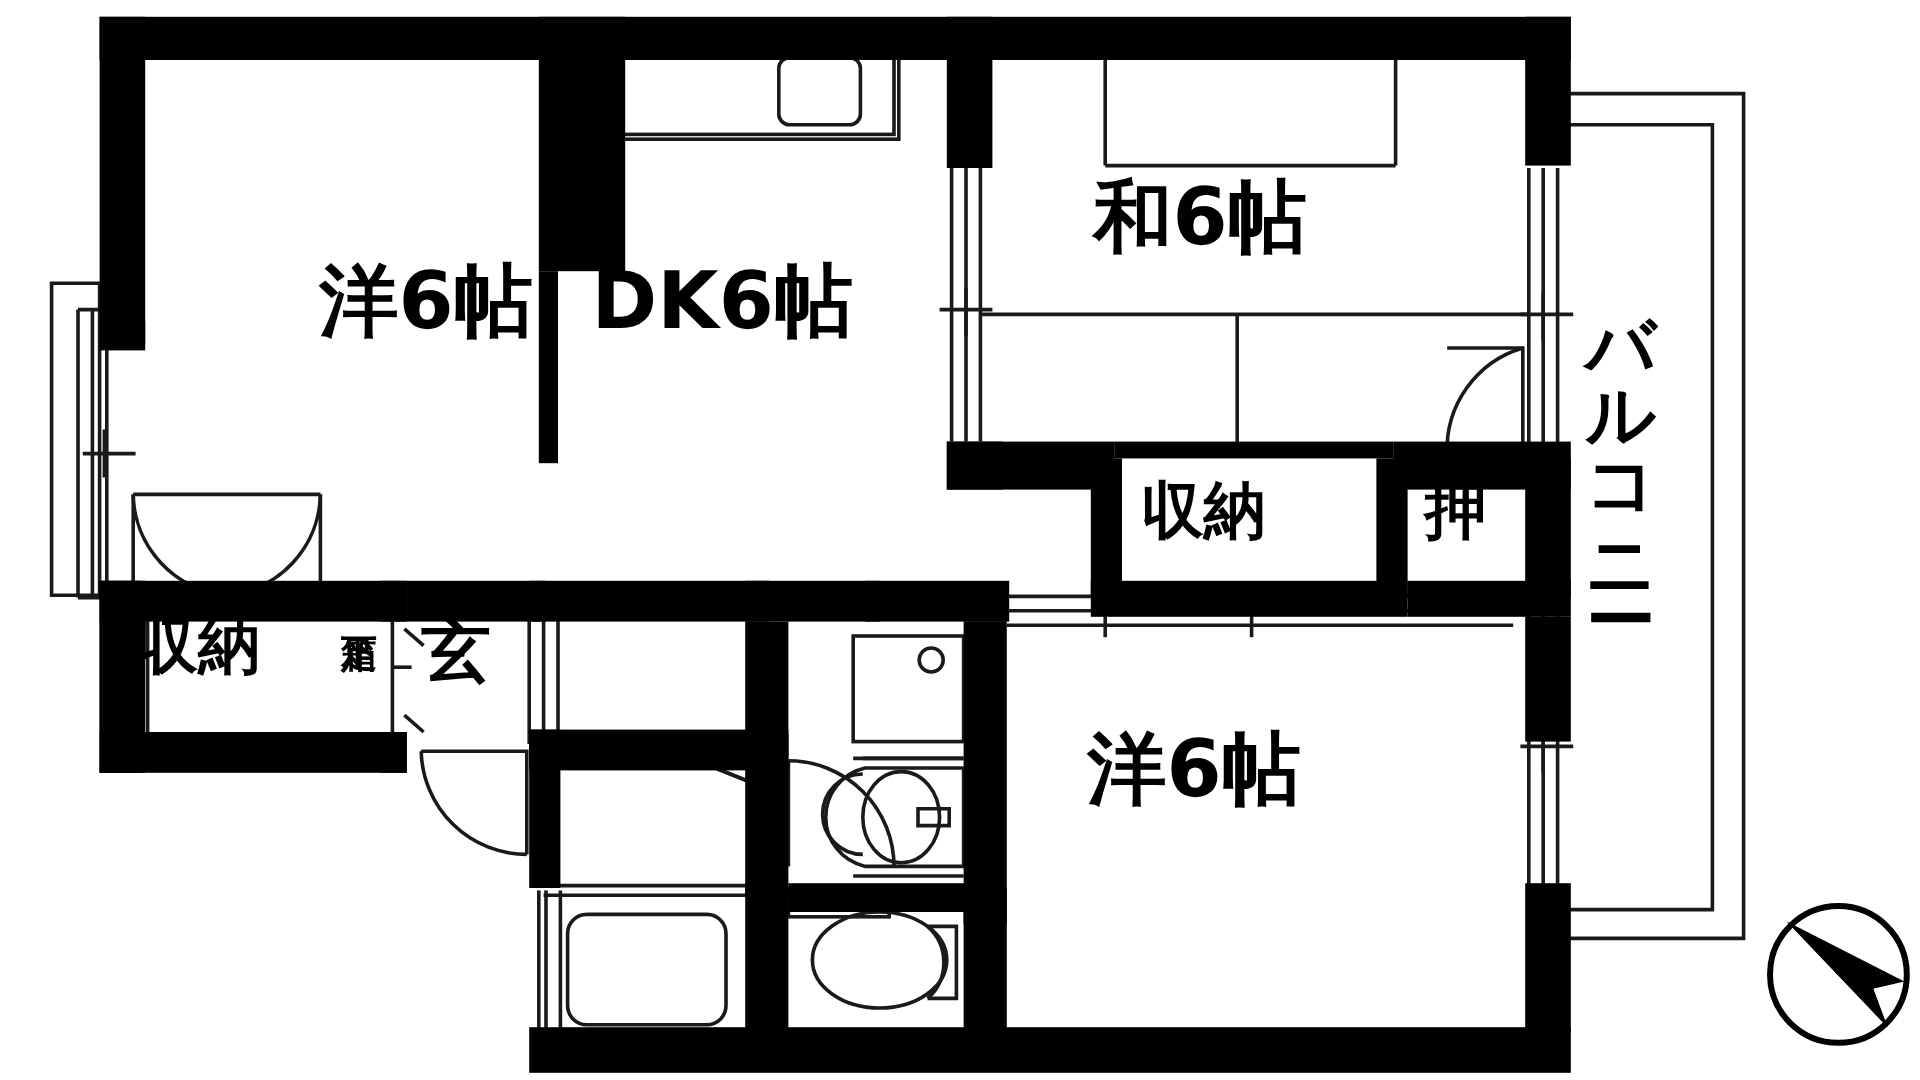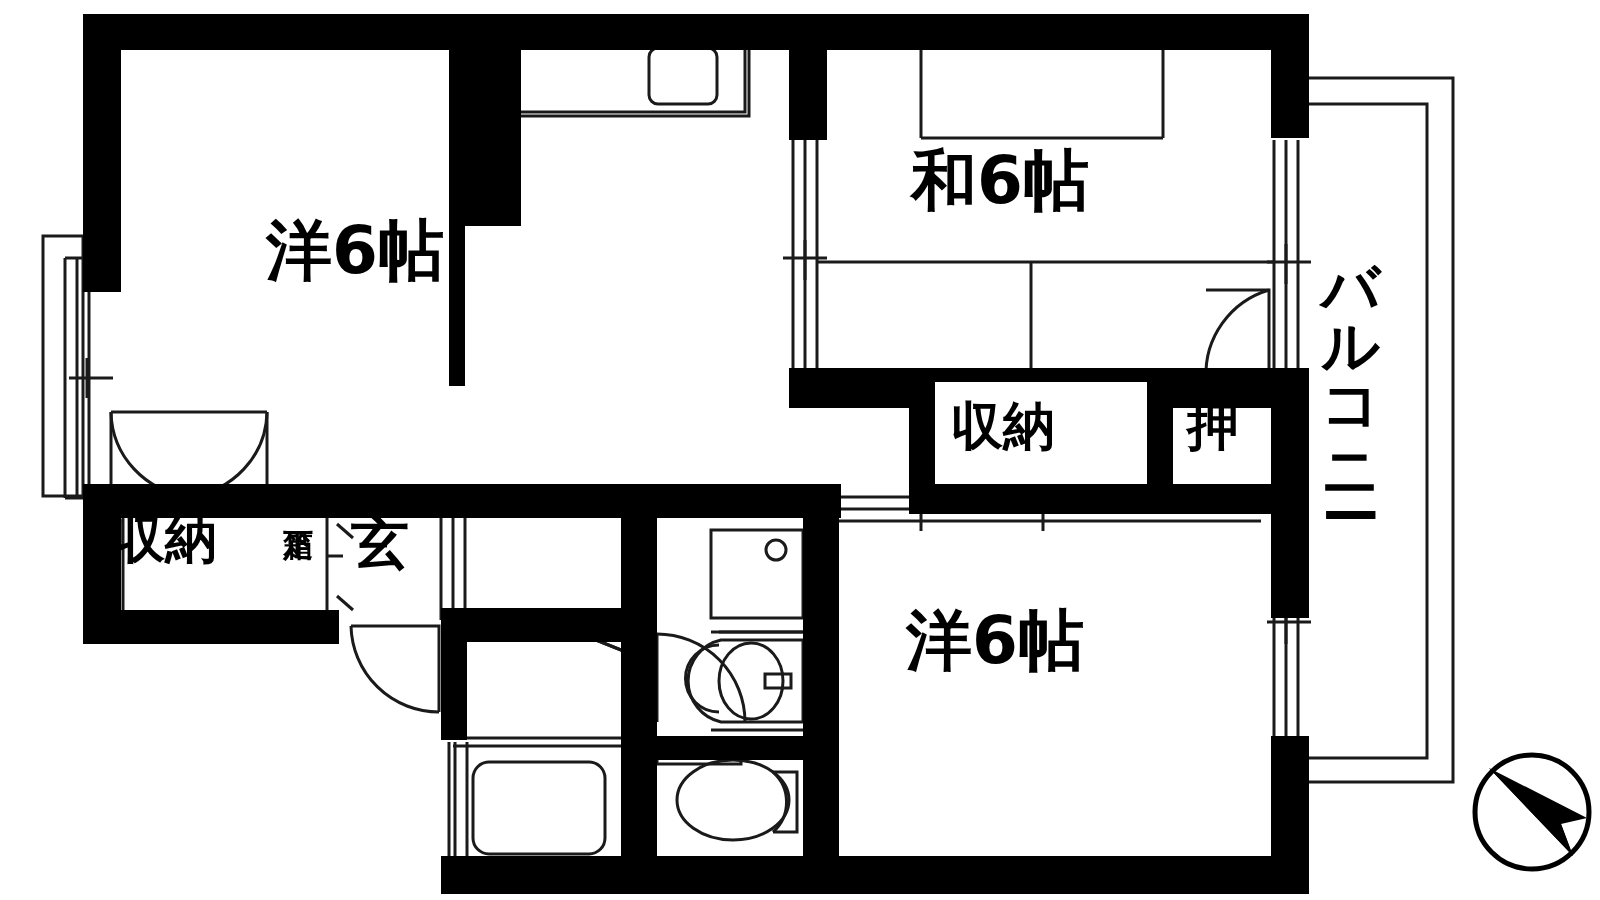--- a/index.html
+++ b/index.html
@@ -238,20 +238,21 @@
     <g>
       <circle cx="1511" cy="812" r="57" fill="#ffffff" stroke="#000000" stroke-width="5"></circle>
       <path d="M 1468,768 L 1566,818 L 1540,824 L 1552,856 Z" fill="#000000"></path>
       <path d="M 1468,768 L 1540,824 L 1552,856 Z" fill="#000000"></path>
     </g>
 
   </svg>
 
   <div class="room-label label-lg" style="left:245px; top:218px;">洋6帖</div>
 
+  <div class="room-label label-lg" style="left:472px; top:218px;">DK6帖</div>
 
   <div class="room-label label-lg" style="left:890px; top:148px;">和6帖</div>
 
   <div class="room-label label-lg" style="left:885px; top:608px;">洋6帖</div>
 
   <div class="room-label label-sm" style="left:92px; top:513px;">収納</div>
 
   <div class="room-label label-sm" style="left:930px; top:400px;">収納</div>
 
   <div class="room-label label-sm" style="left:1166px; top:400px;">押</div>

